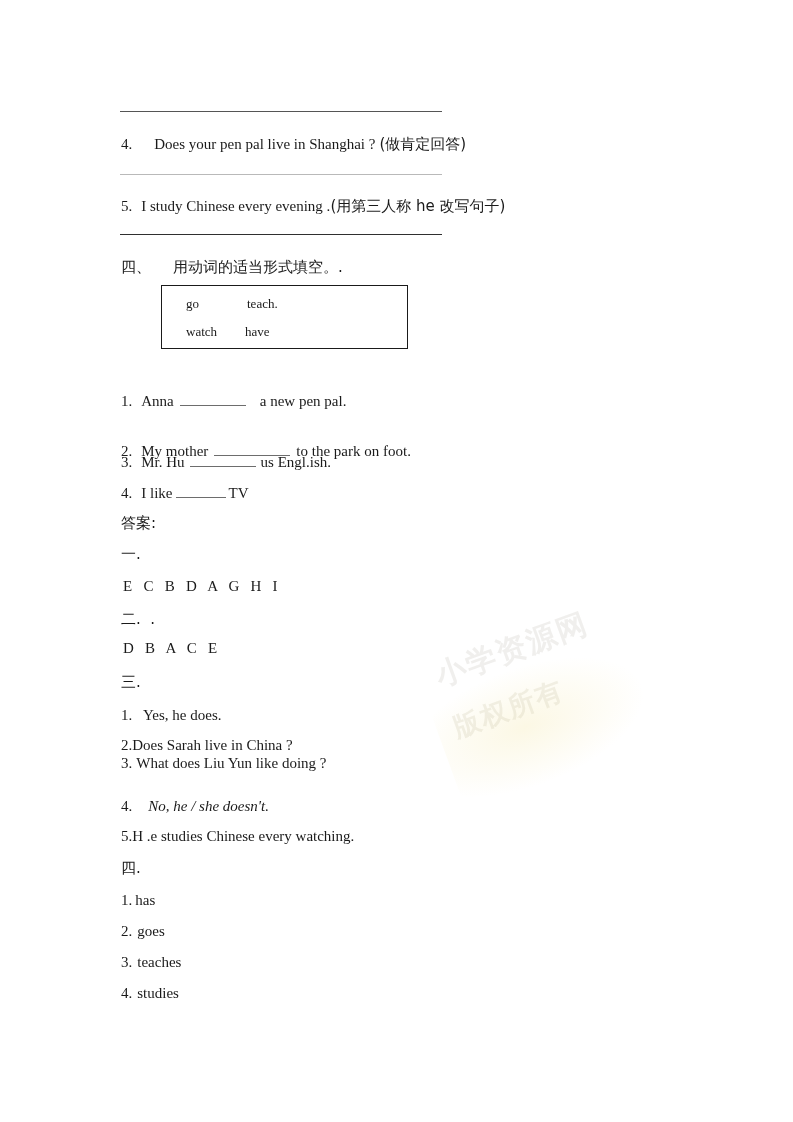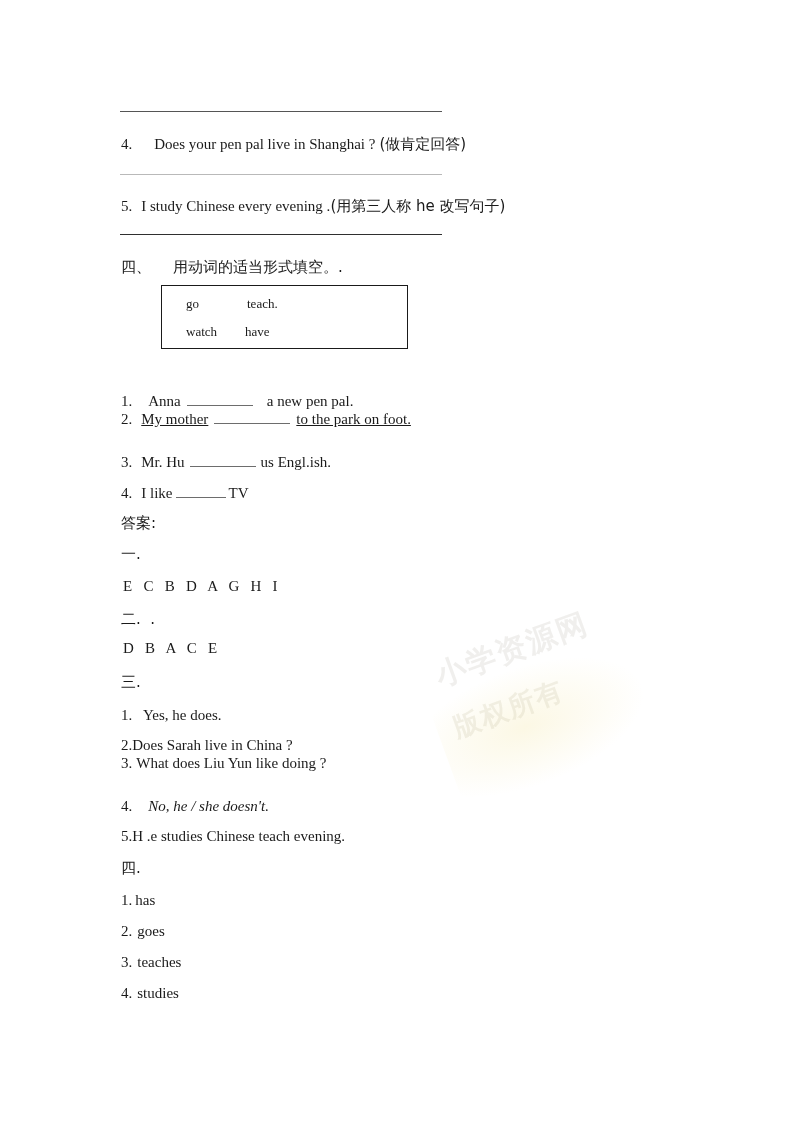--- a/index.html
+++ b/index.html
@@ -151,43 +151,43 @@
 
     <div class="rule dark" style="left:120px; top:234px; width:322px;"></div>
 
     <div class="line" style="left:121px; top:257px;"><span class="cn-head">四、</span><span class="cn-head" style="margin-left:22px;">用动词的适当形式填空。.</span></div>
 
     <div class="wordbox">
       <div class="wrow" style="left:24px; top:9px;"><span>go</span><span style="margin-left:48px;">teach.</span></div>
       <div class="wrow" style="left:24px; top:37px;"><span>watch</span><span style="margin-left:28px;">have</span></div>
     </div>
 
-    <div class="line" style="left:121px; top:391px;"><span class="num">1.</span><span style="margin-left:16px;">Anna</span><span class="blank" style="width:66px; margin:0 6px;"></span><span style="margin-left:8px;">a new pen pal.</span></div>
+    <div class="line" style="left:121px; top:391px;"><span class="num">1.</span><span style="margin-left:9px;">Anna</span><span class="blank" style="width:66px; margin:0 6px;"></span><span style="margin-left:8px;">a new pen pal.</span></div>
 
-    <div class="line" style="left:121px; top:409px;text-decoration:underline;"><span class="num">2.</span><span style="margin-left:9px;">My mother</span><span class="blank" style="width:76px; margin:0 6px;"></span><span>to the park on foot.</span></div>
+    <div class="line" style="left:121px; top:441px;"><span class="num">2.</span><span style="margin-left:9px;">My mother</span><span class="blank" style="width:76px; margin:0 6px;"></span><span>to the park on foot.</span></div>
 
     <div class="line" style="left:121px; top:452px;"><span class="num">3.</span><span style="margin-left:9px;">Mr. Hu</span><span class="blank" style="width:66px; margin:0 5px;"></span><span>us Engl.ish.</span></div>
 
     <div class="line" style="left:121px; top:483px;"><span class="num">4.</span><span style="margin-left:9px;">I like</span><span class="blank" style="width:50px; margin:0 3px;"></span><span>TV</span></div>
 
     <div class="line" style="left:121px; top:513px;"><span class="cn-head">答案:</span></div>
 
     <div class="line" style="left:121px; top:544px;"><span class="cn-head">一.</span></div>
     <div class="letters" style="left:123px; top:578px;">E   C   B   D   A   G   H   I</div>
 
     <div class="line" style="left:121px; top:609px;"><span class="cn-head">二.  .</span></div>
     <div class="letters" style="left:123px; top:640px;">D   B   A   C   E</div>
 
     <div class="line" style="left:121px; top:672px;"><span class="cn-head">三.</span></div>
 
     <div class="line q-line" style="left:121px; top:705px;"><span class="idx">1.</span><span>Yes, he does.</span></div>
     <div class="line q-line" style="left:121px; top:735px;"><span>2.</span><span style="margin-left:0;">Does Sarah live in China ?</span></div>
     <div class="line q-line" style="left:121px; top:753px;"><span>3.</span><span style="margin-left:4px;">What does Liu Yun like doing ?</span></div>
     <div class="line q-line" style="left:121px; top:796px;"><span>4.</span><span style="margin-left:16px;font-style:italic;">No, he / she doesn't.</span></div>
-    <div class="line q-line" style="left:121px; top:826px;"><span>5.</span><span>H .e studies Chinese teach evening.</span></div>
+    <div class="line q-line" style="left:121px; top:826px;"><span>5.</span><span>H .e studies Chinese every watching.</span></div>
 
     <div class="line" style="left:121px; top:858px;"><span class="cn-head">四.</span></div>
 
     <div class="line" style="left:121px; top:890px;"><span>1.</span><span style="margin-left:3px;">has</span></div>
     <div class="line" style="left:121px; top:921px;"><span>2.</span><span style="margin-left:5px;">goes</span></div>
     <div class="line" style="left:121px; top:952px;"><span>3.</span><span style="margin-left:5px;">teaches</span></div>
     <div class="line" style="left:121px; top:983px;"><span>4.</span><span style="margin-left:5px;">studies</span></div>
 
   </div>
 </div>

